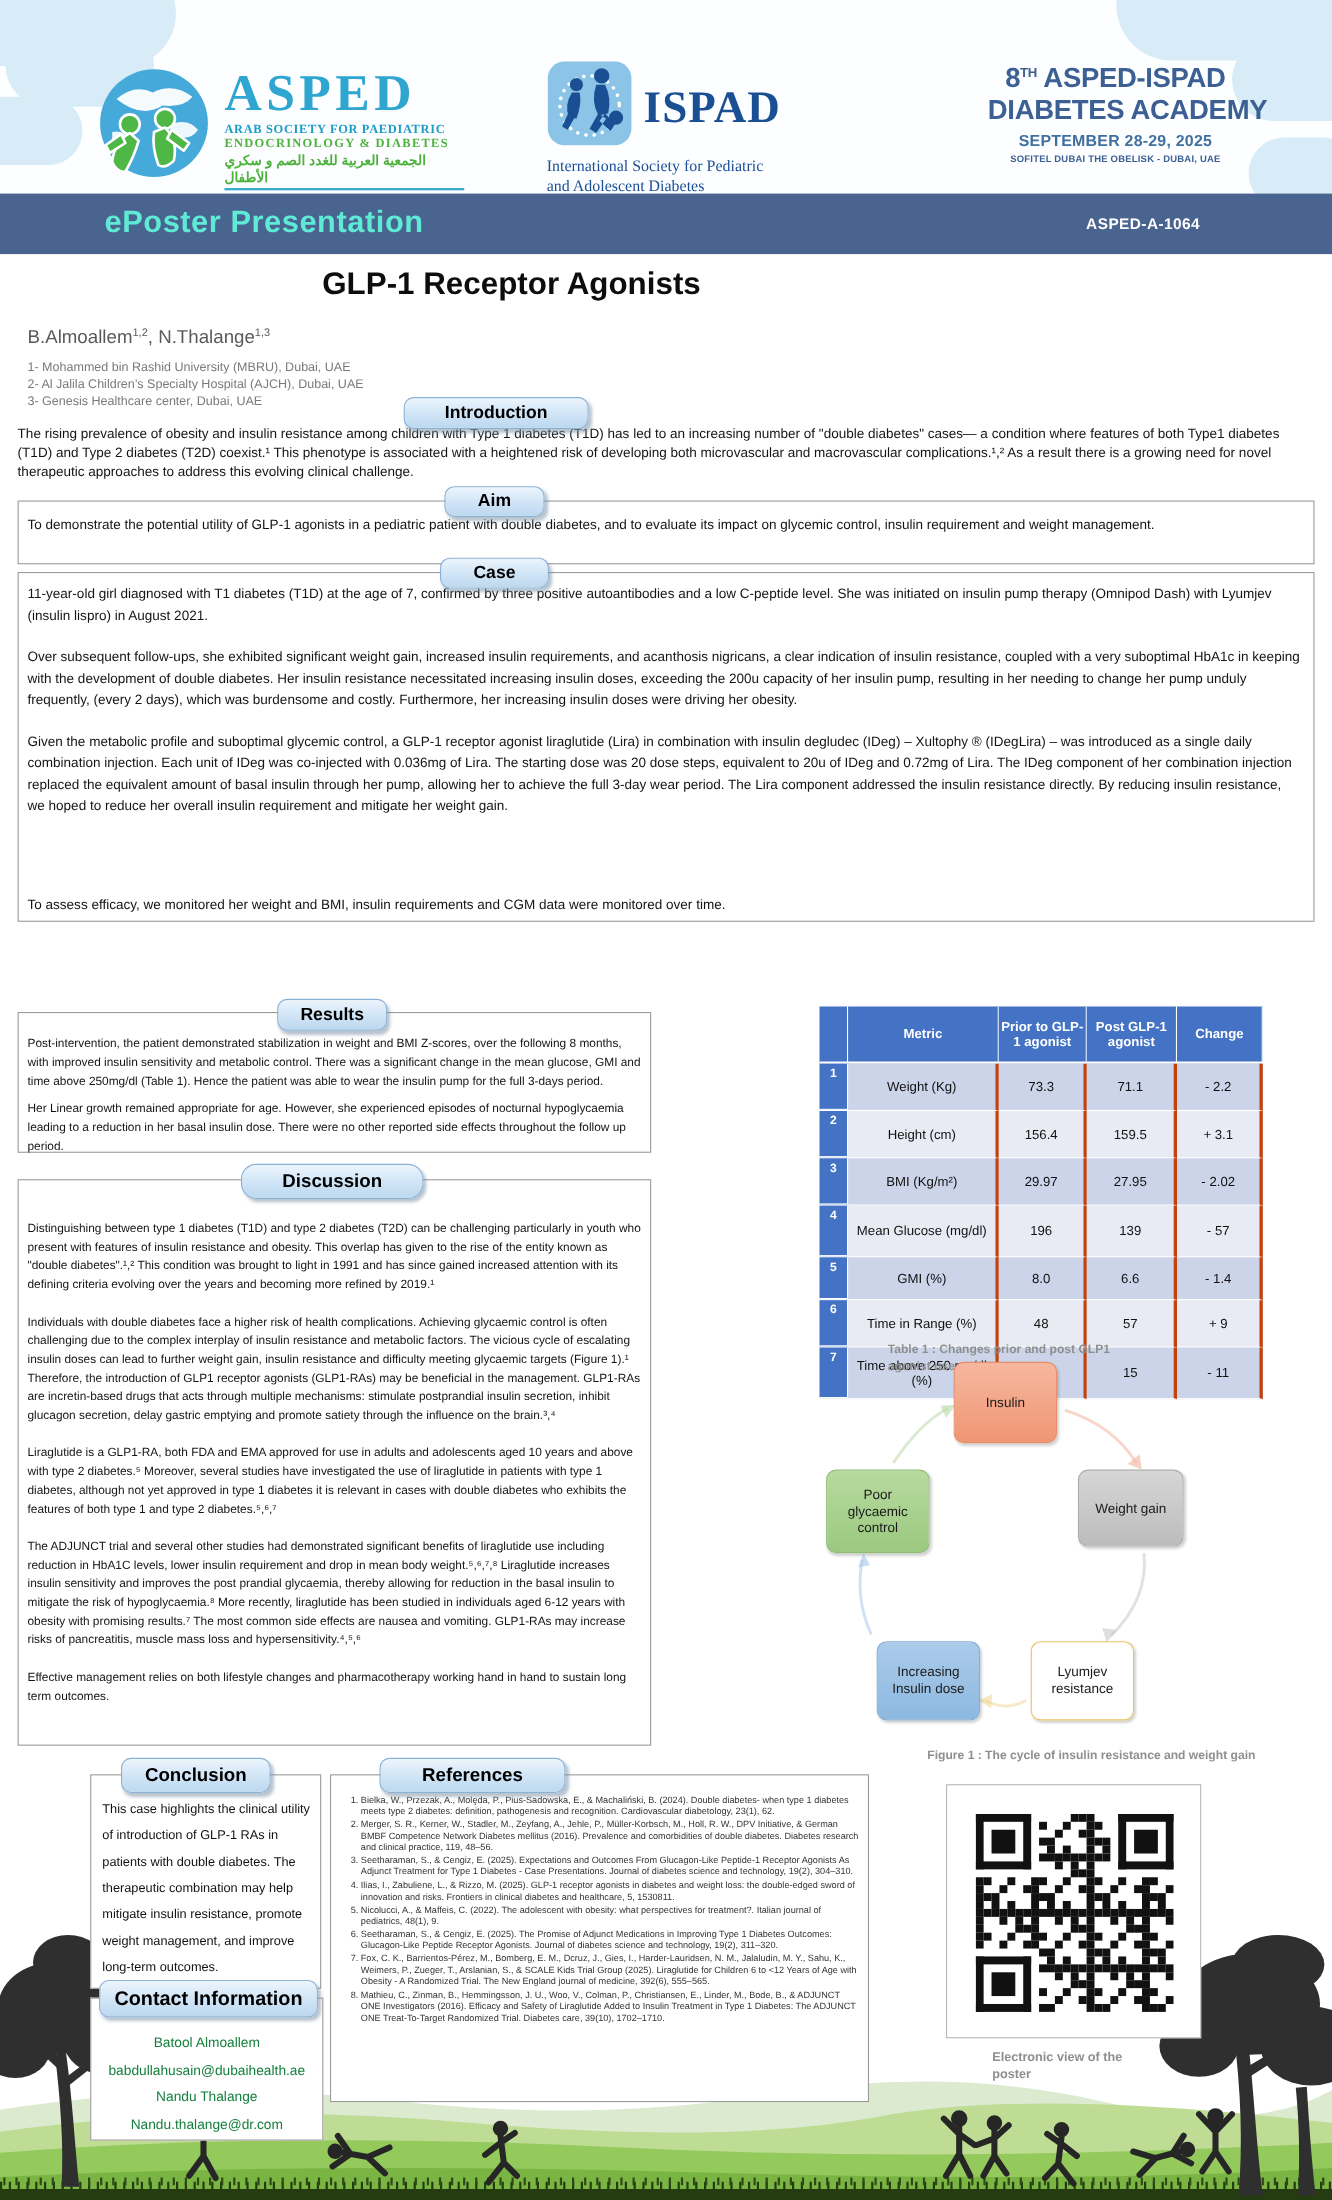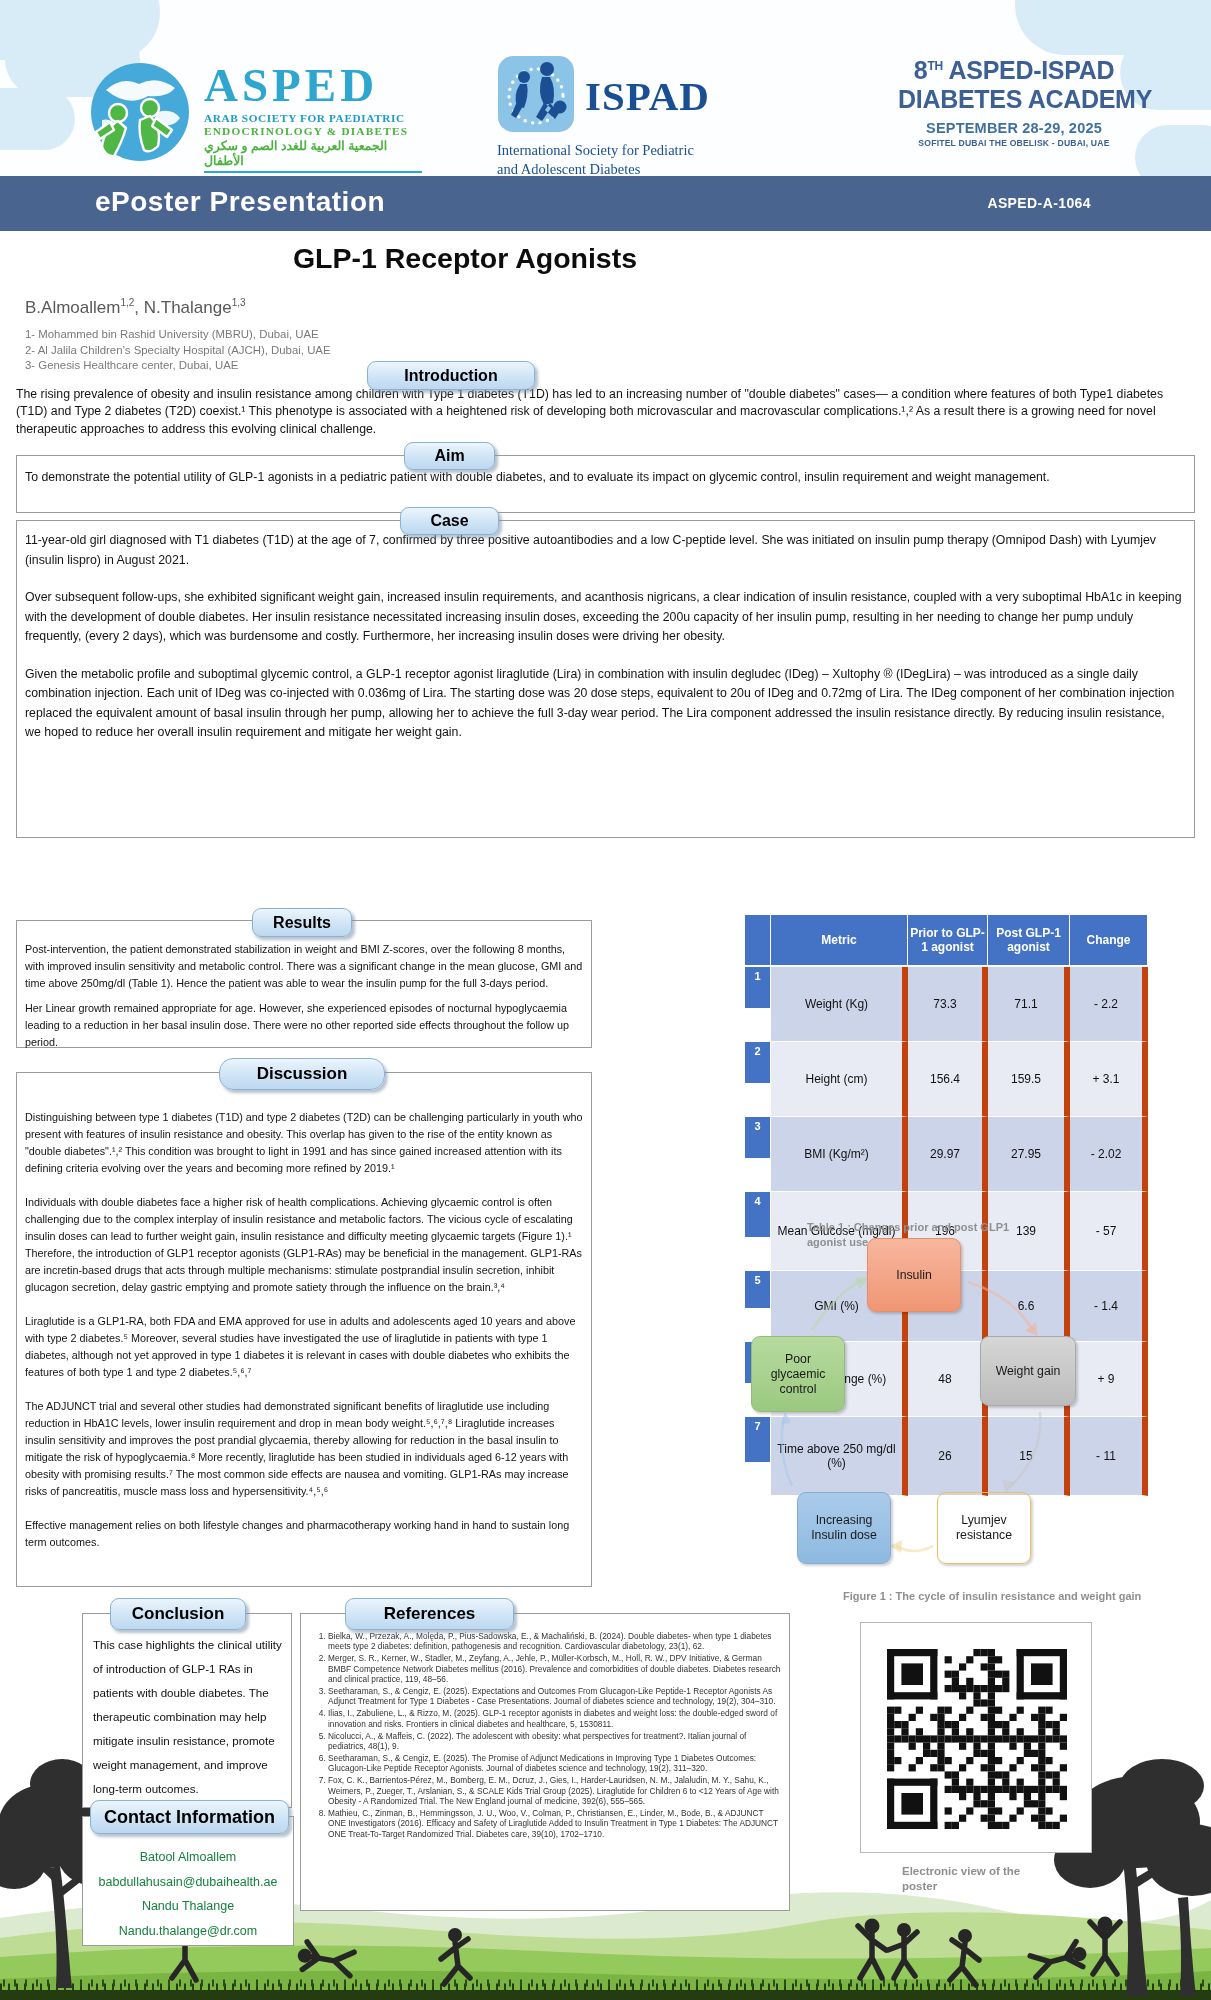--- a/index.html
+++ b/index.html
@@ -24,21 +24,21 @@
   .ispad-sub{font-family:"Liberation Serif",serif;font-size:14.5px;color:#1b4f94;line-height:19px;margin-top:4px;}
 
   .conf{position:absolute;left:898px;top:52px;width:232px;text-align:center;z-index:2;color:#3d6094;}
   .conf-l1,.conf-l2{font-size:25px;font-weight:bold;letter-spacing:-.3px;line-height:29px;white-space:nowrap;}
   .conf-l1 sup{font-size:12px;}
   .conf-date{font-size:14.5px;font-weight:bold;color:#41709f;margin-top:6px;letter-spacing:.2px;}
   .conf-venue{font-size:8.6px;font-weight:bold;margin-top:2px;letter-spacing:.2px;}
 
   
   .bar{position:absolute;left:0;top:176px;width:1211px;height:55px;background:#4a6490;z-index:2;}
-  .bar-title{position:absolute;left:95px;top:10px;color:#ffffff;font-size:28px;font-weight:bold;letter-spacing:.5px;}
+  .bar-title{position:absolute;left:95px;top:10px;color:#5eead4;font-size:28px;font-weight:bold;letter-spacing:.5px;}
   .bar-code{position:absolute;right:120px;top:19px;color:#fff;font-size:14px;font-weight:bold;letter-spacing:.4px;}
 
   
   .ptitle{position:absolute;left:0;top:239px;width:930px;text-align:center;font-size:28.5px;font-weight:bold;line-height:39px;color:#0d0d0d;z-index:2;}
   .authors{position:absolute;left:25px;top:297px;font-size:17px;color:#595959;z-index:2;}
   .authors sup{font-size:10px;}
   .affils{position:absolute;left:25px;top:327px;font-size:11.4px;color:#7a7a7a;line-height:15.6px;z-index:2;}
 
   
   .pill{position:absolute;display:flex;align-items:center;justify-content:center;
@@ -61,21 +61,21 @@
   .disc-box p{margin:0 0 17px 0;}
 
   
   .rtable{position:absolute;left:745px;top:915px;width:403px;z-index:3;}
   .trow{display:grid;grid-template-columns:26px 137px 80px 82px 78px;}
   .rtable .hc{background:#4472c4;color:#fff;font-weight:bold;font-size:12px;display:flex;align-items:center;justify-content:center;
               text-align:center;border-right:1px solid #fff;border-bottom:2px solid #fff;padding:3px 2px;height:44px;}
   .rtable .nc{background:#4472c4;color:#fff;font-weight:bold;font-size:11px;display:flex;align-items:flex-start;justify-content:center;
               padding-top:3px;border-right:1px solid #fff;border-bottom:1px solid #fff;}
   .rtable .dc{font-size:12px;color:#111;display:flex;align-items:center;justify-content:center;text-align:center;
-              border-right:6px solid #c2410c;border-bottom:1px solid #fff;padding:18px 3px;}
+              border-right:3px solid #c2410c;border-bottom:1px solid #fff;padding:2px 3px;}
   .trow.odd .dc{background:#ccd4e9;}
   .trow.even .dc{background:#e8ebf4;}
   .r38{height:38px;} .r42{height:42px;} .r34{height:34px;}
 
   .gcap{position:absolute;color:#8f8f8f;font-weight:bold;font-size:11px;line-height:14.5px;z-index:3;}
 
   
   .node{position:absolute;border-radius:9px;display:flex;align-items:center;justify-content:center;text-align:center;
         font-size:12.3px;line-height:15px;color:#1a1a1a;padding:4px;z-index:4;box-sizing:border-box;
         box-shadow:1.5px 2px 2.5px rgba(0,0,0,.18);}
@@ -194,20 +194,21 @@
   <div class="pill" style="left:404px;top:442px;width:89px;height:26px;font-size:16px;">Aim</div>
   <div class="sbox aim-box body-txt">
     <p style="margin:0;">To demonstrate the potential utility of GLP-1 agonists in a pediatric patient with double diabetes, and to evaluate its impact on glycemic control, insulin requirement and weight management.</p>
   </div>
 
   <div class="pill" style="left:400px;top:507px;width:97px;height:26px;font-size:16px;">Case</div>
   <div class="sbox case-box body-txt">
     <p>11-year-old girl diagnosed with T1 diabetes (T1D) at the age of 7, confirmed by three positive autoantibodies and a low C-peptide level. She was initiated on insulin pump therapy (Omnipod Dash) with Lyumjev (insulin lispro) in August 2021.</p>
     <p>Over subsequent follow-ups, she exhibited significant weight gain, increased insulin requirements, and acanthosis nigricans, a clear indication of insulin resistance, coupled with a very suboptimal HbA1c in keeping with the development of double diabetes. Her insulin resistance necessitated increasing insulin doses, exceeding the 200u capacity of her insulin pump, resulting in her needing to change her pump unduly frequently, (every 2 days), which was burdensome and costly. Furthermore, her increasing insulin doses were driving her obesity.</p>
     <p>Given the metabolic profile and suboptimal glycemic control, a GLP-1 receptor agonist liraglutide (Lira) in combination with insulin degludec (IDeg) – Xultophy ® (IDegLira) – was introduced as a single daily combination injection. Each unit of IDeg was co-injected with 0.036mg of Lira. The starting dose was 20 dose steps, equivalent to 20u of IDeg and 0.72mg of Lira. The IDeg component of her combination injection replaced the equivalent amount of basal insulin through her pump, allowing her to achieve the full 3-day wear period. The Lira component addressed the insulin resistance directly. By reducing insulin resistance, we hoped to reduce her overall insulin requirement and mitigate her weight gain.</p>
+    <p class="last">To assess efficacy, we monitored her weight and BMI, insulin requirements and CGM data were monitored over time.</p>
   </div>
 
   <div class="pill" style="left:252px;top:908px;width:98px;height:27px;font-size:16px;">Results</div>
   <div class="sbox results-box small-txt">
     <p>Post-intervention, the patient demonstrated stabilization in weight and BMI Z-scores, over the following 8 months, with improved insulin sensitivity and metabolic control. There was a significant change in the mean glucose, GMI and time above 250mg/dl (Table 1). Hence the patient was able to wear the insulin pump for the full 3-days period.</p>
     <p>Her Linear growth remained appropriate for age. However, she experienced episodes of nocturnal hypoglycaemia leading to a reduction in her basal insulin dose. There were no other reported side effects throughout the follow up period.</p>
   </div>
 
   <div class="rtable">
     <div class="trow">

